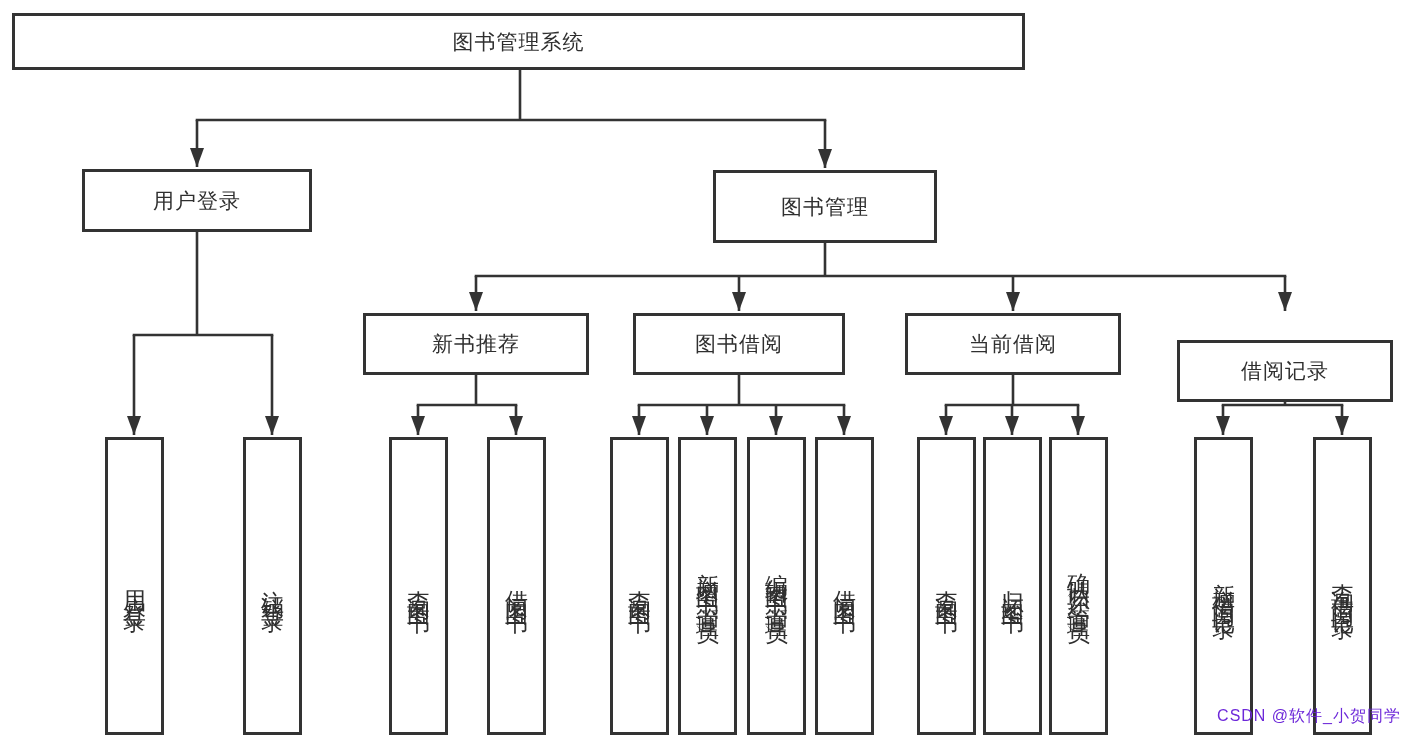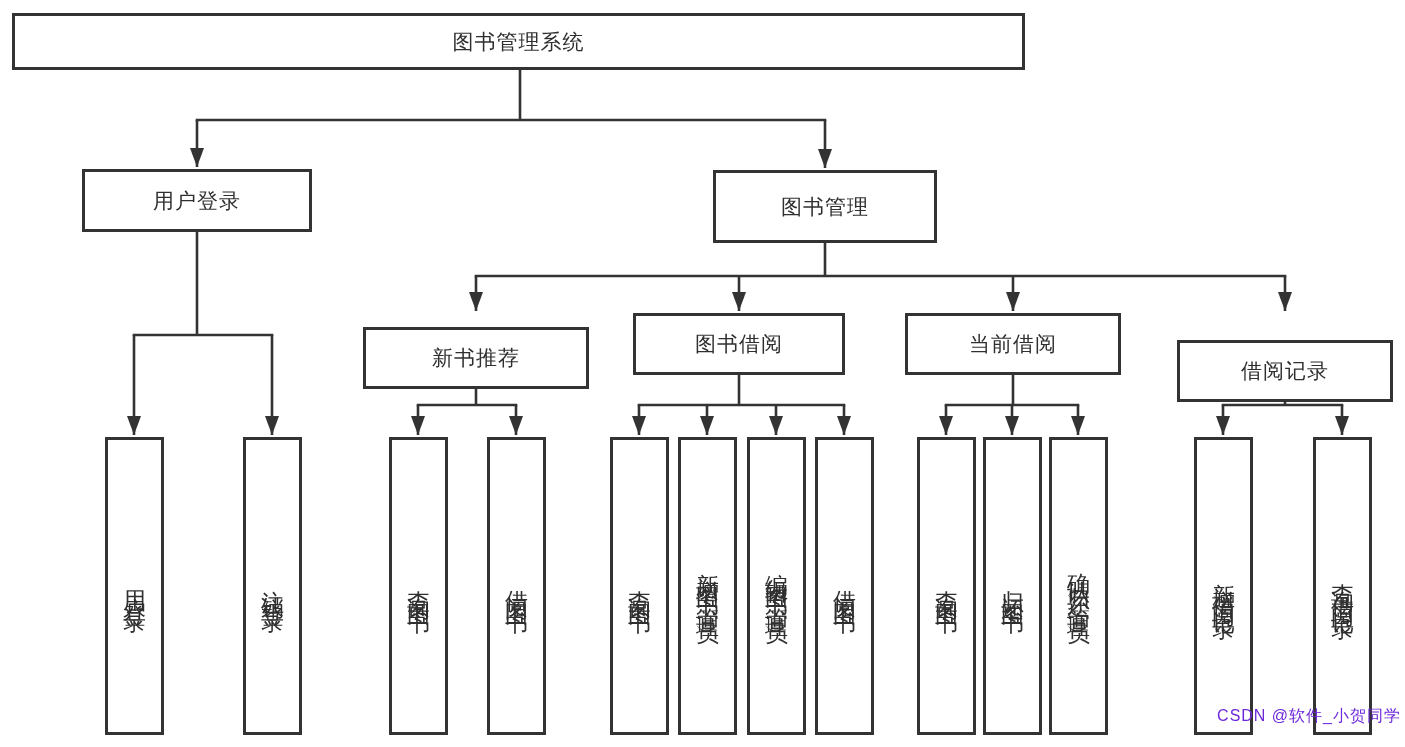--- a/index.html
+++ b/index.html
@@ -119,21 +119,21 @@
     <span class="label">图书管理系统</span>
   </div>
 
   <div class="box hbox" style="left:82px; top:169px; width:230px; height:63px;">
     <span class="label">用户登录</span>
   </div>
   <div class="box hbox" style="left:713px; top:170px; width:224px; height:73px;">
     <span class="label">图书管理</span>
   </div>
 
-  <div class="box hbox" style="left:363px; top:327px; width:226px; height:62px;">
+  <div class="box hbox" style="left:363px; top:313px; width:226px; height:62px;">
     <span class="label">新书推荐</span>
   </div>
   <div class="box hbox" style="left:633px; top:313px; width:212px; height:62px;">
     <span class="label">图书借阅</span>
   </div>
   <div class="box hbox" style="left:905px; top:313px; width:216px; height:62px;">
     <span class="label">当前借阅</span>
   </div>
   <div class="box hbox" style="left:1177px; top:313px; width:216px; height:62px;margin-top:27px;">
     <span class="label">借阅记录</span>

